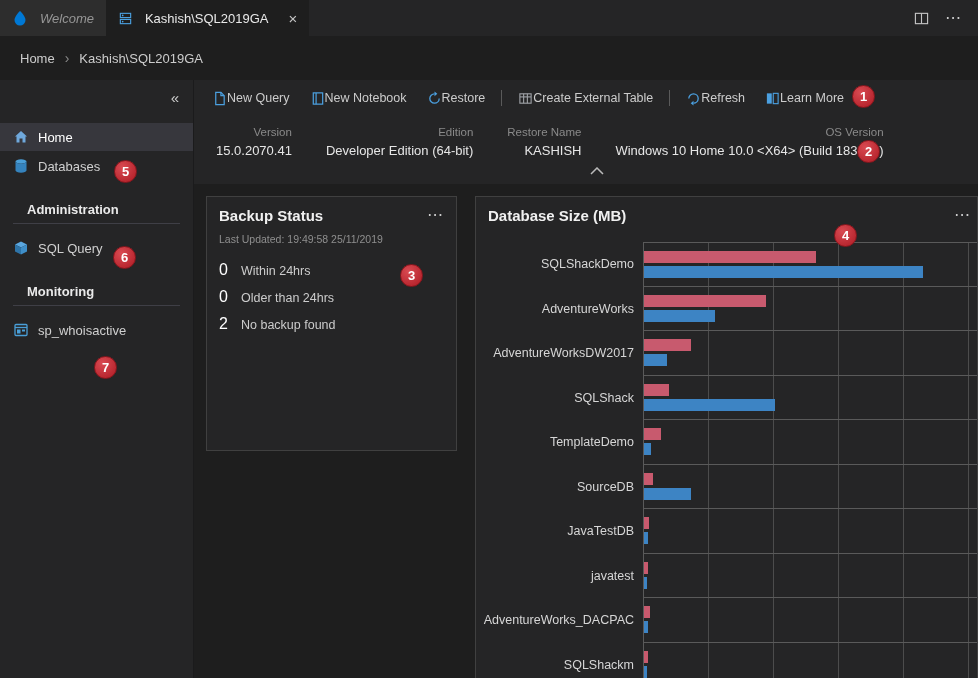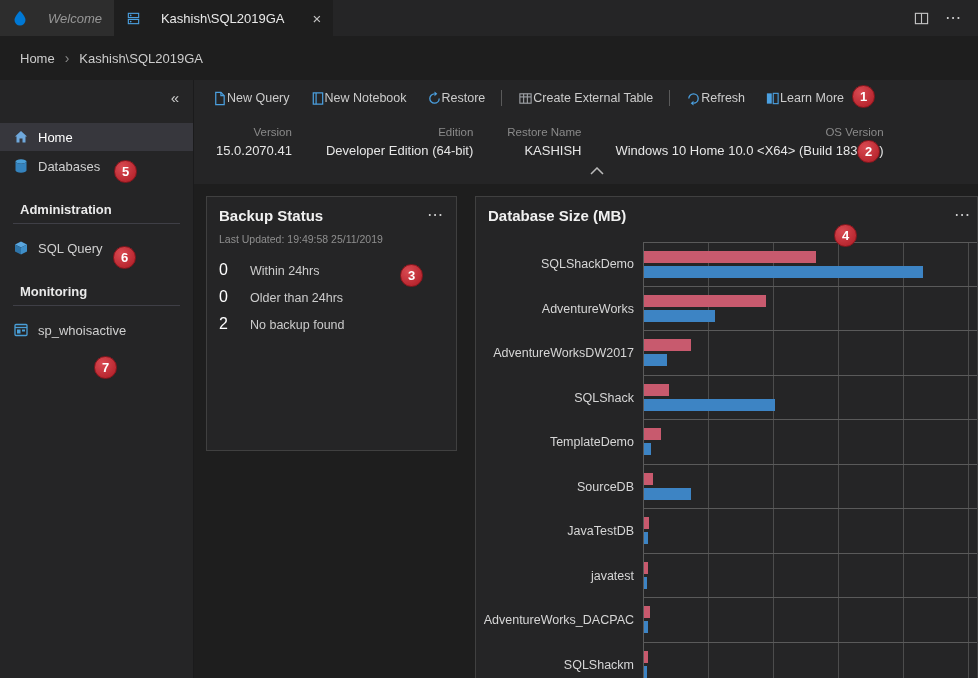--- a/index.html
+++ b/index.html
@@ -7,21 +7,21 @@
   body {
     overflow: hidden;
     background: #1e1e1e;
     font-family: "Liberation Sans", "DejaVu Sans", sans-serif;
     color: #cccccc;
   }
   .app { position: relative; width: 978px; height: 678px; display: flex; flex-direction: column; }
 
   
   .tabbar { height: 36px; background: #252526; display: flex; align-items: stretch; flex: none; }
-  .tab { display: flex; align-items: center; gap: 20px; padding: 0 12px; font-size: 13px; cursor: pointer; }
+  .tab { display: flex; align-items: center; gap: 12px; padding: 0 12px; font-size: 13px; cursor: pointer; }
   .tab.inactive { background: #2d2d2d; color: #969696; }
   .tab.inactive .tab-label { font-style: italic; }
   .tab.active { background: #1e1e1e; color: #e9e9e9; }
   .tab-close { margin-left: 8px; color: #c5c5c5; font-size: 15px; line-height: 1; cursor: pointer; }
   .tab-actions { margin-left: auto; display: flex; align-items: center; gap: 16px; padding-right: 16px; color: #cccccc; }
   .more-glyph { font-size: 16px; letter-spacing: 1px; line-height: 1; cursor: pointer; }
 
   
   .breadcrumb { height: 44px; background: #1e1e1e; display: flex; align-items: center; gap: 10px; padding-left: 20px; font-size: 13px; color: #cccccc; flex: none; }
   .breadcrumb .chev { color: #8a8a8a; font-size: 14px; }
@@ -29,21 +29,21 @@
   
   .main { flex: 1; display: flex; min-height: 0; }
 
   
   .sidebar { width: 193px; background: #252526; flex: none; }
   .collapse-row { height: 34px; display: flex; justify-content: flex-end; align-items: center; padding-right: 14px; font-size: 15px; color: #cccccc; }
   .collapse-row span { cursor: pointer; }
   .nav-item { height: 28px; display: flex; align-items: center; gap: 9px; padding-left: 13px; font-size: 13px; color: #d0d0d0; cursor: pointer; margin: 1px 0; }
   .nav-item.active { background: #37373d; color: #ffffff; }
   .nav-item .icon { width: 16px; height: 16px; display: inline-flex; align-items: center; justify-content: center; flex: none; }
-  .section-header { margin: 22px 13px 4px 20px; font-size: 13px; font-weight: bold; color: #eaeaea; }
+  .section-header { margin: 22px 13px 4px 27px; font-size: 13px; font-weight: bold; color: #eaeaea; }
   .side-divider { height: 1px; background: #3f3f46; margin: 6px 13px 10px 13px; border: 0; }
 
   
   .content { flex: 1; display: flex; flex-direction: column; min-width: 0; border-left: 1px solid #1b1b1c; }
 
   .toolbar { height: 36px; background: #252526; display: flex; align-items: center; padding: 0 8px; flex: none; }
   .tb-btn { display: flex; align-items: center; gap: 0; padding: 0 10px; height: 100%; font-size: 12.5px; color: #cccccc; cursor: pointer; white-space: nowrap; }
   .tb-sep { width: 1px; height: 16px; background: #5a5a5a; margin: 0 6px; flex: none; }
 
   .server-info { background: #252526; padding: 10px 0 0 22px; flex: none; }
@@ -57,21 +57,21 @@
   .widgets { flex: 1; background: #1e1e1e; display: flex; align-items: flex-start; gap: 18px; padding: 12px 0 0 12px; overflow: hidden; min-height: 0; }
   .card { background: #252526; border: 1px solid #404040; }
   .card-header { display: flex; justify-content: space-between; align-items: flex-start; }
   .card-title { font-size: 15px; font-weight: bold; color: #f0f0f0; }
 
   .backup-card { width: 251px; height: 255px; padding: 10px 12px; flex: none; }
   .last-updated { font-size: 10.5px; color: #8f8f8f; margin-top: 9px; }
   .backup-rows { margin-top: 16px; }
   .brow { display: flex; align-items: baseline; margin-bottom: 9px; }
   .bcount { font-size: 16px; color: #ffffff; min-width: 13px; }
-  .blabel { font-size: 12.5px; color: #cccccc; margin-left: 18px; }
+  .blabel { font-size: 12.5px; color: #cccccc; margin-left: 9px; }
 
   .dbsize-card { flex: 1; height: 520px; padding: 10px 0 0 12px; min-width: 0; overflow: hidden; }
   .dbsize-card .card-header { padding-right: 6px; }
   .chart { margin-top: 18px; }
   .chart-row { display: flex; align-items: stretch; height: 44.5px; }
   .chart-label { width: 155px; padding-right: 9px; flex: none; text-align: right; font-size: 12.5px; color: #d6d6d6; display: flex; align-items: center; justify-content: flex-end; }
   .chart-plot {
     flex: 1; position: relative;
     border-left: 1px solid #5a5a5a;
     border-bottom: 1px solid #5a5a5a;

